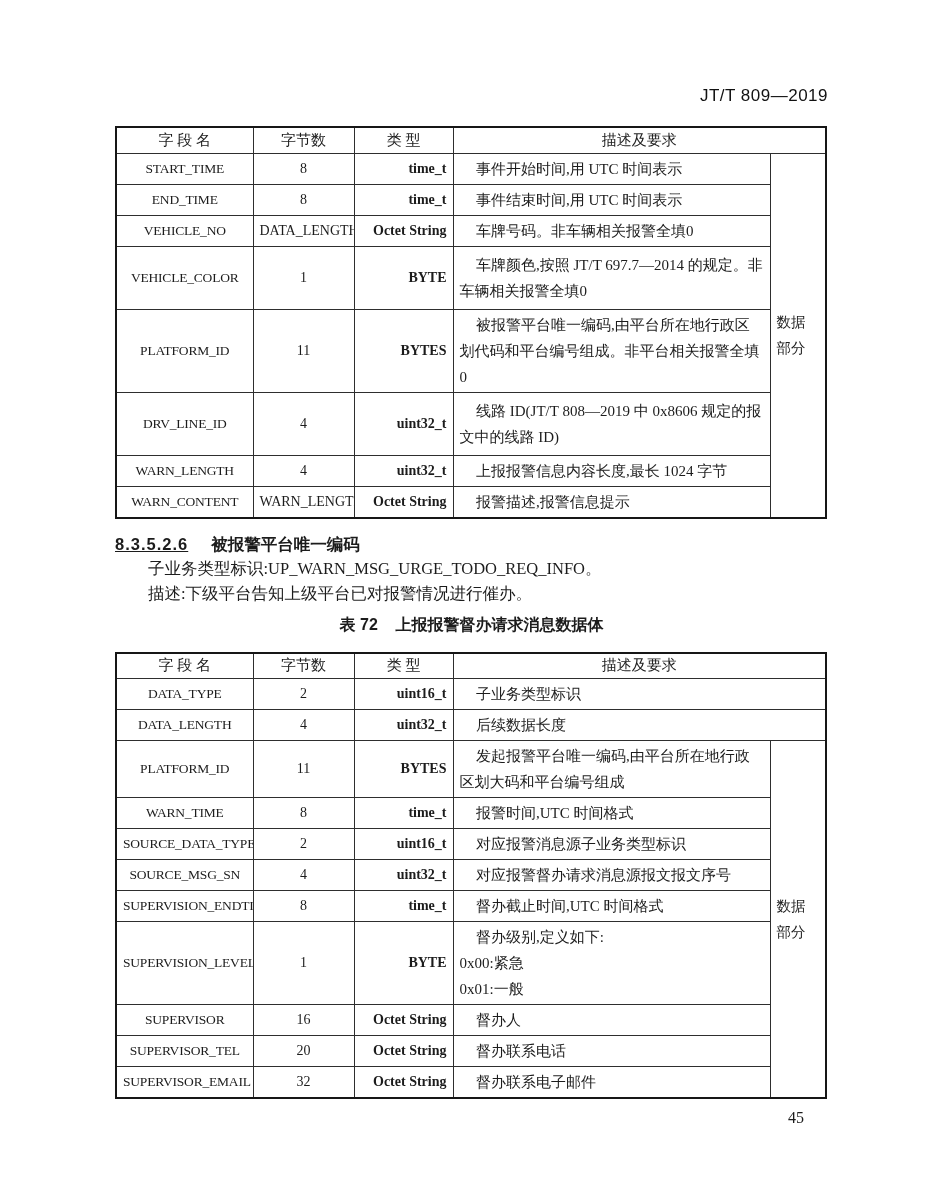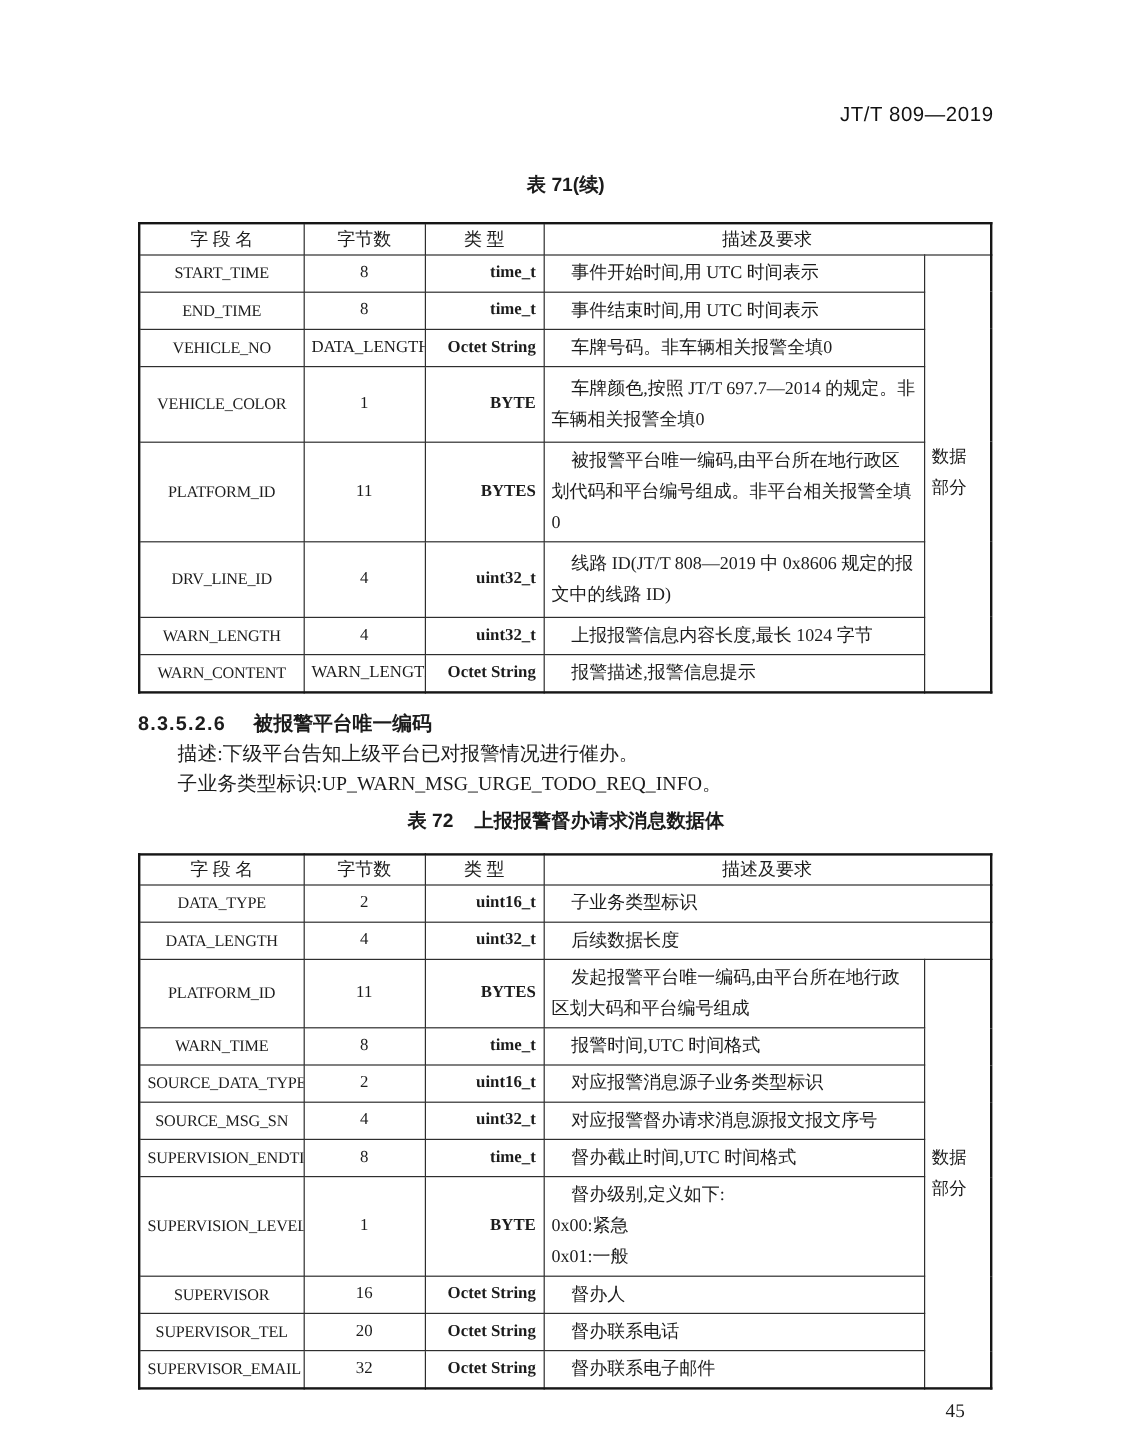--- a/index.html
+++ b/index.html
@@ -73,42 +73,41 @@
   tr.r56{height:56px;}
   tr.r63{height:63px;}
   tr.r82{height:82px;}
   .section-heading{
     margin-top:13px;
     font-family:"Liberation Sans","DejaVu Sans",sans-serif;
     font-weight:bold;
     font-size:16.5px;
     line-height:24px;
   }
-  .section-heading .num{margin-right:1.4em;letter-spacing:1px;}
+  .section-heading .num{margin-right:1.4em;letter-spacing:1px;text-decoration:underline;}
   .para{
     font-size:16.5px;
     line-height:25px;
     text-indent:2em;
     margin:0;
   }
   .page-number{
     text-align:right;
     font-size:16px;
     margin-top:10px;
     padding-right:24px;
   }
 </style>
 </head>
 <body>
 
 <div class="page">
 
   <div class="doc-header">JT/T 809—2019</div>
 
-  <div class="table-title">表 71(续)</div>
 
   <table class="spec">
     <colgroup>
       <col style="width:137px">
         <col style="width:101px">
         <col style="width:99px">
         <col style="width:317px">
         <col style="width:56px">
     </colgroup>
     <tbody>
@@ -166,22 +165,22 @@
       <td class="b">WARN_LENGTH</td>
       <td class="t">Octet String</td>
       <td class="desc">报警描述,报警信息提示</td>
     </tr>
   </tbody>
     </table>
 
   <div class="section-heading">
     <span class="num">8.3.5.2.6</span><span>被报警平台唯一编码</span>
   </div>
+  <p class="para">子业务类型标识:UP_WARN_MSG_URGE_TODO_REQ_INFO。</p>
   <p class="para">描述:下级平台告知上级平台已对报警情况进行催办。</p>
-  <p class="para">子业务类型标识:UP_WARN_MSG_URGE_TODO_REQ_INFO。</p>
 
   <div class="table-title" style="margin-top:9px;">
     <span>表 72</span><span class="gap"></span><span>上报报警督办请求消息数据体</span>
   </div>
 
   <table class="spec" style="margin-top:16px;">
     <colgroup>
       <col style="width:137px">
         <col style="width:101px">
         <col style="width:99px">

